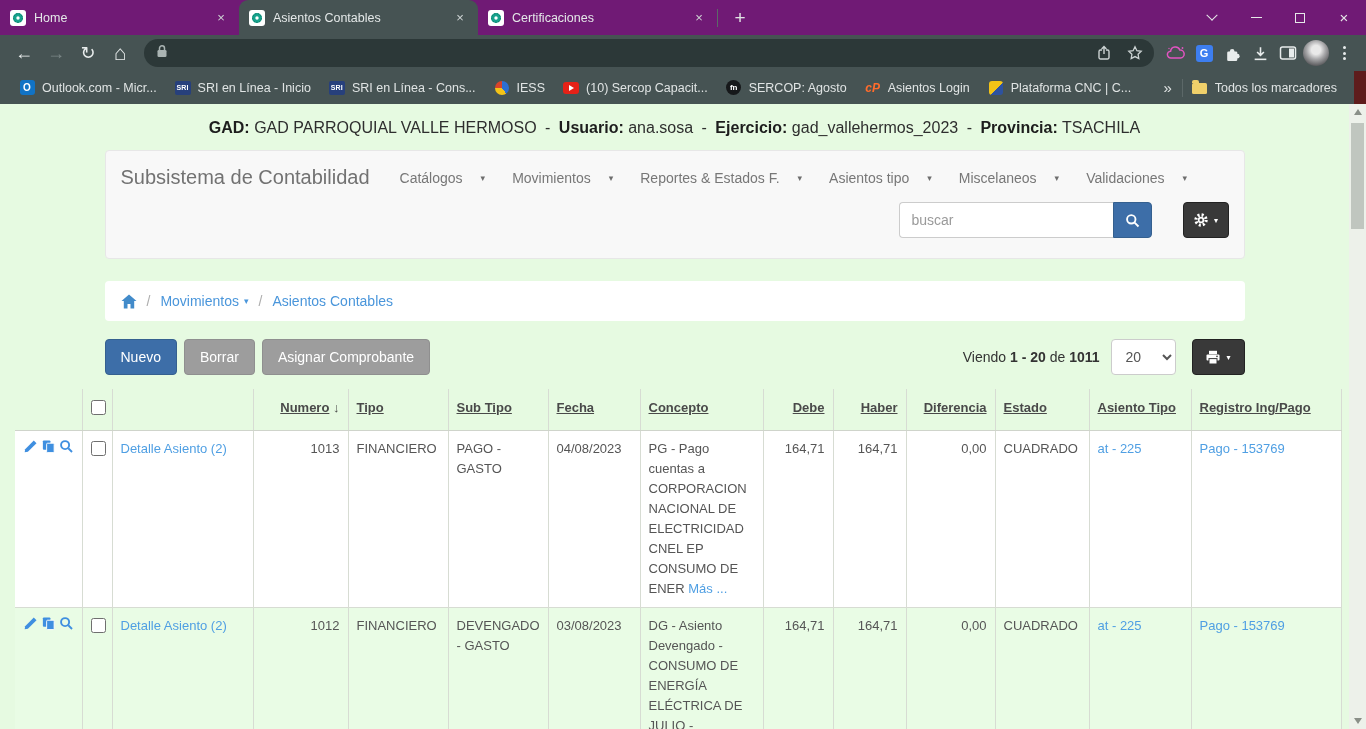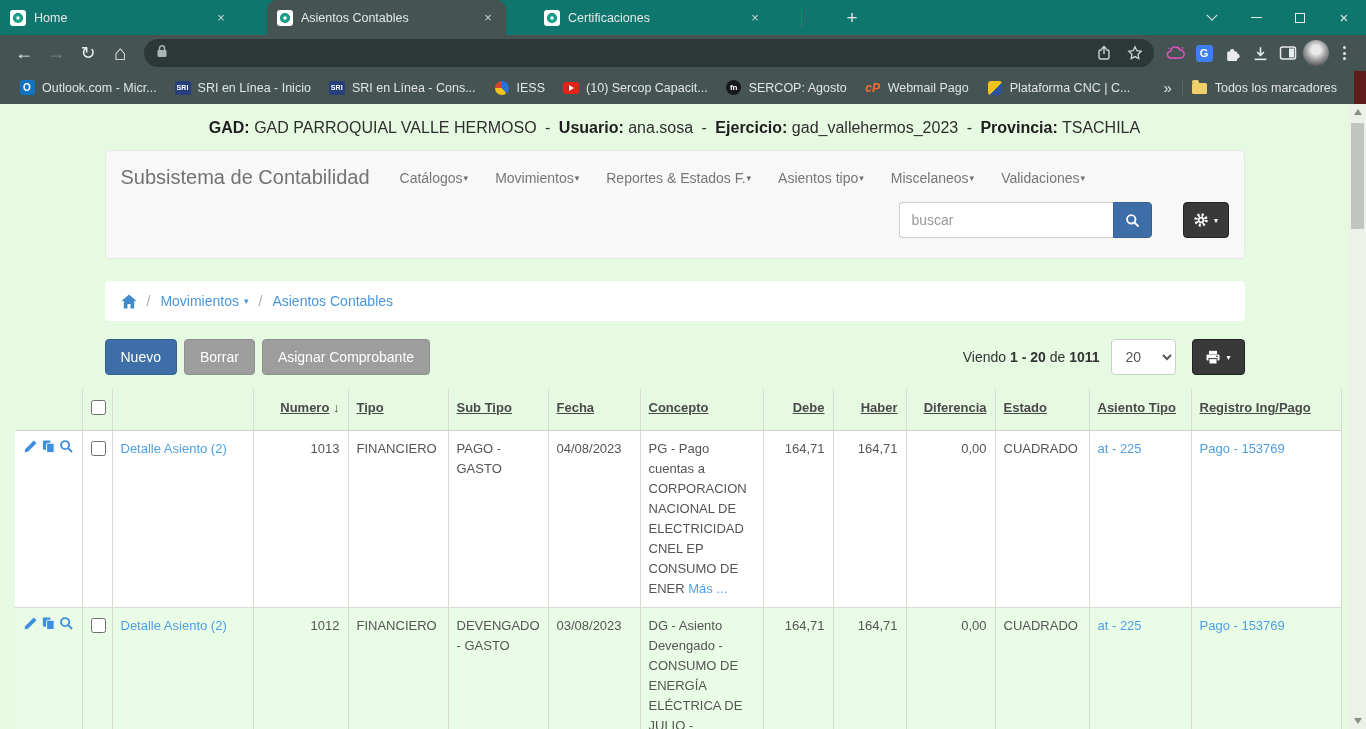--- a/index.html
+++ b/index.html
@@ -1,20 +1,20 @@
 <!DOCTYPE html>
 <html lang="es"><head>
 <meta charset="utf-8">
 <style>
   * { margin:0; padding:0; box-sizing:border-box; }
   html,body { width:1366px; height:729px; overflow:hidden; }
   body { font-family:"Liberation Sans","DejaVu Sans",sans-serif; background:#384545; position:relative; }
 
   
-  .tabstrip { height:35px; background:#0f766e; display:flex; align-items:flex-end;gap:28px; }
+  .tabstrip { height:35px; background:#701a75; display:flex; align-items:flex-end; }
   .tab { width:239px; height:35px; display:flex; align-items:center; padding:0 9px 0 10px;
          color:#e4e8e8; font-size:12.5px; position:relative; }
   .tab.active { background:#465353; border-radius:9px 9px 0 0; }
   .tab .title { flex:1; margin-left:8px; white-space:nowrap; overflow:hidden; }
   .tab .x { width:18px; height:18px; display:flex; align-items:center; justify-content:center;
             font-size:13px; color:#cfd5d5; border-radius:50%; }
   .tab-sep { width:1px; height:18px; background:#5c6868; margin-bottom:8px; }
   .favicon { width:16px; height:16px; background:#fff; border-radius:3px; display:flex;
              align-items:center; justify-content:center; flex:none; }
   .newtab { width:28px; height:28px; margin:0 0 3px 8px; display:flex; align-items:center;
@@ -84,21 +84,21 @@
   
   .infobar { padding:15px 0 9px; text-align:center; font-size:16px; color:#2e2e2e; }
   .infobar b { color:#1d1d1d; }
   .infobar .sep { margin:0 4px; }
 
   .navbar { width:1140px; margin:4px auto 0; background:#f8f8f8; border:1px solid #e7e7e7;
             border-radius:4px; padding:15px 15px 20px; }
   .nav-row1 { display:flex; align-items:center; }
   .brand { font-size:20px; color:#727272; margin-right:30px; white-space:nowrap; }
   .menu-item { font-size:14px; color:#777; margin-right:27px; display:inline-flex; align-items:center;
-               gap:1px; white-space:nowrap; }
+               gap:18px; white-space:nowrap; }
   .menu-item .caret { font-size:9px; color:#6e6e6e; }
   .nav-row2 { display:flex; justify-content:flex-end; align-items:center; margin-top:13px; }
   .search-group { display:flex; }
   .search-input { width:214px; height:36px; border:1px solid #ccc; border-right:none;
                   border-radius:4px 0 0 4px; padding:0 12px; font-size:14px; color:#737373; outline:none;
                   font-family:inherit; }
   .search-input::placeholder { color:#9a9a9a; }
   .btn { display:inline-flex; align-items:center; justify-content:center; height:36px;
          border-radius:4px; font-size:14px; color:#fff; border:1px solid transparent; font-family:inherit; }
   .search-btn { width:39px; background:#3d6ea8; border-color:#35608f; border-radius:0 4px 4px 0; }
@@ -291,21 +291,21 @@
   <div class="bm">
     <span class="bm-ic">
         <span class="ic-fn">fn</span>
       </span>
     <span>SERCOP: Agosto</span>
   </div>
   <div class="bm">
     <span class="bm-ic">
         <span class="ic-cp">cP</span>
       </span>
-    <span>Webmail Pago</span>
+    <span>Asientos Login</span>
   </div>
   <div class="bm">
     <span class="bm-ic">
         <span class="ic-cnc"></span>
       </span>
     <span>Plataforma CNC | C...</span>
   </div>
   <div class="bm-overflow">»</div>
   <div class="bm-sep"></div>
   <div class="bm" style="margin-right:14px;">

